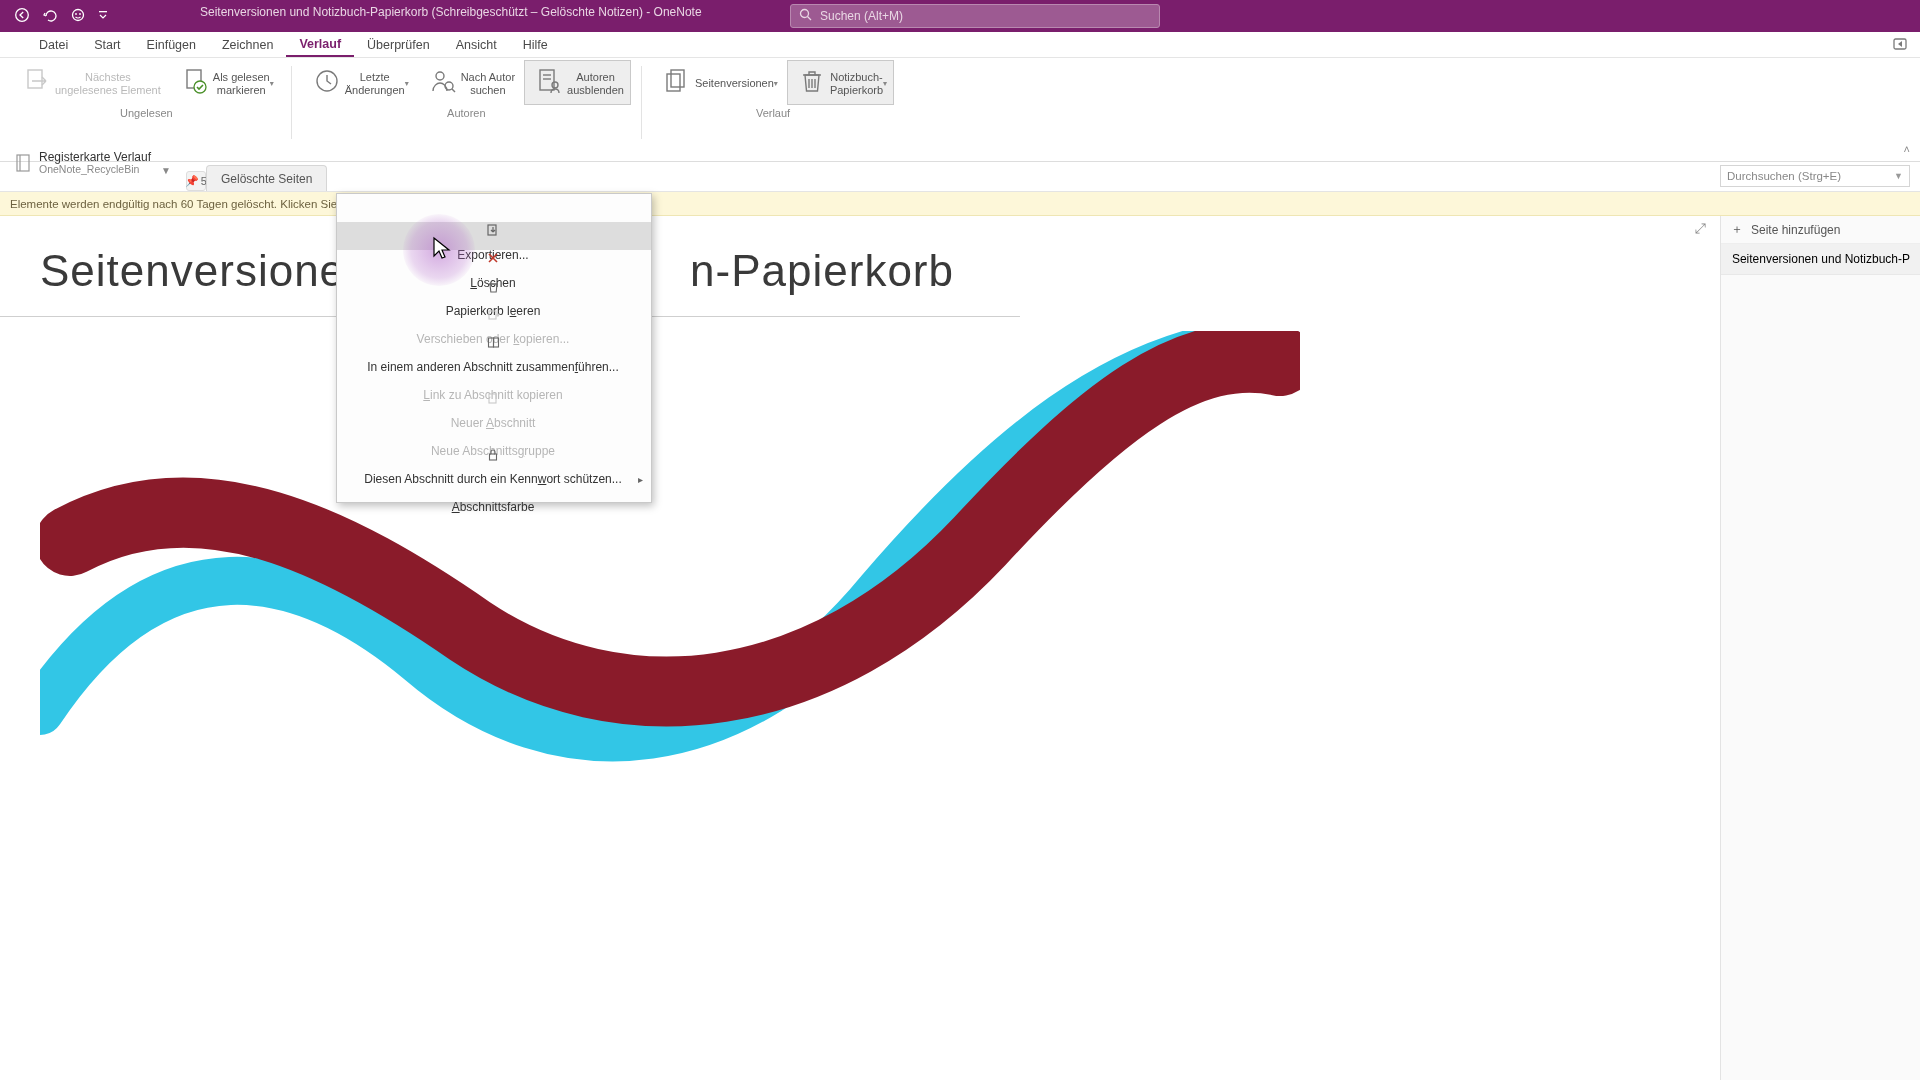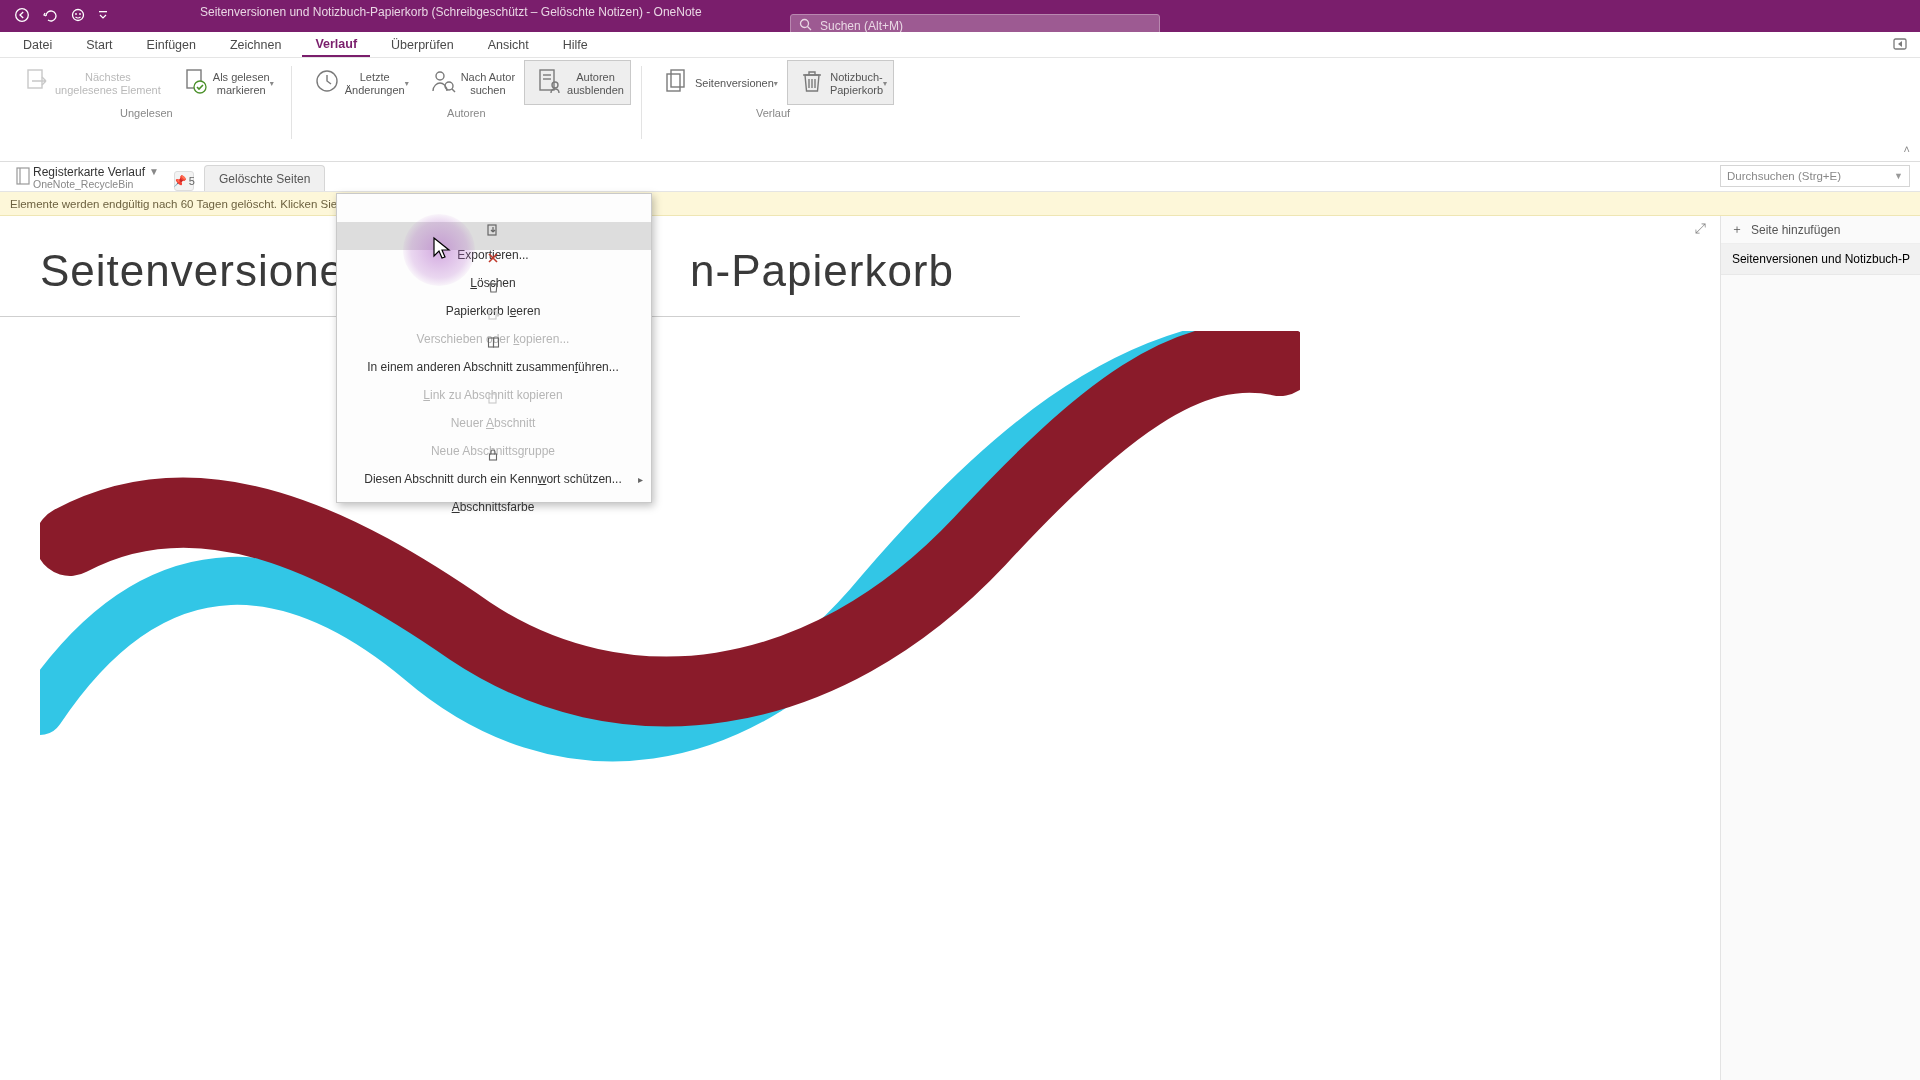--- a/index.html
+++ b/index.html
@@ -2,54 +2,54 @@
 <html><head>
 <meta charset="utf-8">
 <style>
 * { margin: 0; padding: 0; box-sizing: border-box; font-family: "Segoe UI", Tahoma, sans-serif; }
 html, body { width: 1920px; height: 1080px; overflow: hidden; background: #fff; }
 
 
 .titlebar { height: 32px; background: #7a1e6c; display: flex; align-items: center; color: #fff; font-size: 12px; position: relative; }
 .titlebar .left-icons { display: flex; align-items: center; gap: 12px; padding-left: 14px; }
 .titlebar .title-text { position: absolute; left: 200px; top: 0; height: 24px; display: flex; align-items: center; font-size: 12px; color: #e9d6e4; }
-.titlebar .search-wrap { position: absolute; left: 790px; top: 14px; }
+.titlebar .search-wrap { position: absolute; left: 790px; top: 4px; }
 .titlebar .search { width: 370px; height: 24px; background: #9d5a92; border: 1px solid #b988b0; border-radius: 3px; display: flex; align-items: center; padding: 0 8px; color: #e9d7e4; font-size: 12px; gap: 8px; }
 .titlebar .right { position: absolute; right: 8px; top: 0; height: 32px; display: flex; align-items: center; gap: 18px; }
 .avatar { width: 22px; height: 22px; border-radius: 50%; background: radial-gradient(circle at 40% 35%, #f3d9c7 0 45%, #c9a88f 46% 100%); border: 1px solid #d3b0cc; }
 .win-btn { width: 28px; height: 22px; display: flex; align-items: center; justify-content: center; }
 .win-btn svg { stroke: #fff; }
 
 
-.menubar { height: 26px; background: #fff; border-bottom: 1px solid #e5e5e5; display: flex; align-items: center; font-size: 12.5px; color: #4a4a4a; padding-left: 10px; gap: 8px; position: relative; }
+.menubar { height: 26px; background: #fff; border-bottom: 1px solid #e5e5e5; display: flex; align-items: center; font-size: 12.5px; color: #4a4a4a; padding-left: 26px; gap: 0; position: relative; }
 .menubar .mi { padding: 4px 13px; cursor: default; }
 .menubar .mi.active { border-bottom: 2px solid #7a1e6c; color: #7a1e6c; font-weight: 600; }
 .menubar .share { position: absolute; right: 10px; top: 4px; width: 18px; height: 18px; }
 
 
 .ribbon { height: 104px; background: #fff; border-bottom: 1px solid #ddd; display: flex; padding: 2px 6px 0 6px; position: relative; }
 .ribbon-group { display: flex; flex-direction: column; align-items: center; padding: 0 6px; }
 .ribbon-group .row { display: flex; gap: 2px; }
 .ribbon-btn { display: flex; align-items: center; justify-content: flex-start; width: auto; padding: 4px 6px 2px 6px; font-size: 11px; color: #555; text-align: center; line-height: 1.15; border: 1px solid transparent; }
 .ribbon-btn.disabled { color: #b9b9b9; }
 .ribbon-btn.active { background: #eee; border: 1px solid #c9c9c9; }
 .ribbon-btn .icon-box { width: 36px; height: 34px; display: flex; align-items: center; justify-content: center; margin-bottom: 3px; }
 .ribbon-btn .lbl { font-size: 11px; }
 .ribbon-btn .dd { font-size: 8px; color: #888; display: block; }
 .ribbon-sep { width: 1px; background: #e3e3e3; margin: 6px 4px 22px 4px; }
 .ribbon-group-label { font-size: 11px; color: #888; text-align: center; padding: 2px 0 4px 0; }
 .ribbon-collapse { position: absolute; right: 10px; bottom: 6px; font-size: 11px; color: #888; }
 
 
 .navrow { height: 30px; background: #fff; border-bottom: 1px solid #e4e4e4; display: flex; align-items: flex-end; position: relative; padding-left: 6px; }
-.nb-selector { display: flex; align-items: flex-start; padding: 2px 8px; font-size: 12px; color: #444; border: 1px solid transparent; height: 28px; }
+.nb-selector { display: flex; align-items: flex-end; gap: 6px; padding: 14px 8px; font-size: 12px; color: #444; border: 1px solid transparent; height: 28px; }
 .nb-selector .line1 { font-size: 12px; color: #333; }
 .nb-selector .line2 { font-size: 10.5px; color: #888; }
 .pin-badge { margin-left: 6px; width: 20px; height: 20px; border-radius: 3px; background: #f3f3f3; border: 1px solid #ddd; display: flex; align-items: center; justify-content: center; font-size: 11px; color: #666; }
-.section-tab { margin-left: 10px; height: 26px; background: #f0f0f0; border: 1px solid #d6d6d6; border-bottom: none; border-radius: 4px 4px 0 0; display: flex; align-items: center; padding: 0 14px; font-size: 12px; color: #555; position: relative; }
+.section-tab { height: 26px; background: #f0f0f0; border: 1px solid #d6d6d6; border-bottom: none; border-radius: 4px 4px 0 0; display: flex; align-items: center; padding: 0 14px; font-size: 12px; color: #555; position: relative; }
 .search-note { position: absolute; right: 10px; top: 3px; width: 190px; height: 22px; border: 1px solid #d5d5d5; background: #fff; display: flex; align-items: center; padding: 0 6px; font-size: 11.5px; color: #888; justify-content: space-between; }
 
 
 .info-banner { height: 24px; background: #fdf7d9; border-bottom: 1px solid #efe6b4; font-size: 11.5px; color: #6d6240; display: flex; align-items: center; padding-left: 10px; }
 
 
 .content-wrap { display: flex; height: calc(1080px - 32px - 26px - 104px - 30px - 24px); }
 .page-area { flex: 1; position: relative; background: #fff; overflow: hidden; }
 .page-title { position: absolute; left: 40px; top: 30px; font-size: 44px; color: #3a3a3a; letter-spacing: 1px; }
 .title-rule { position: absolute; left: 0; top: 100px; width: 1020px; height: 1px; background: #cfcfcf; }

